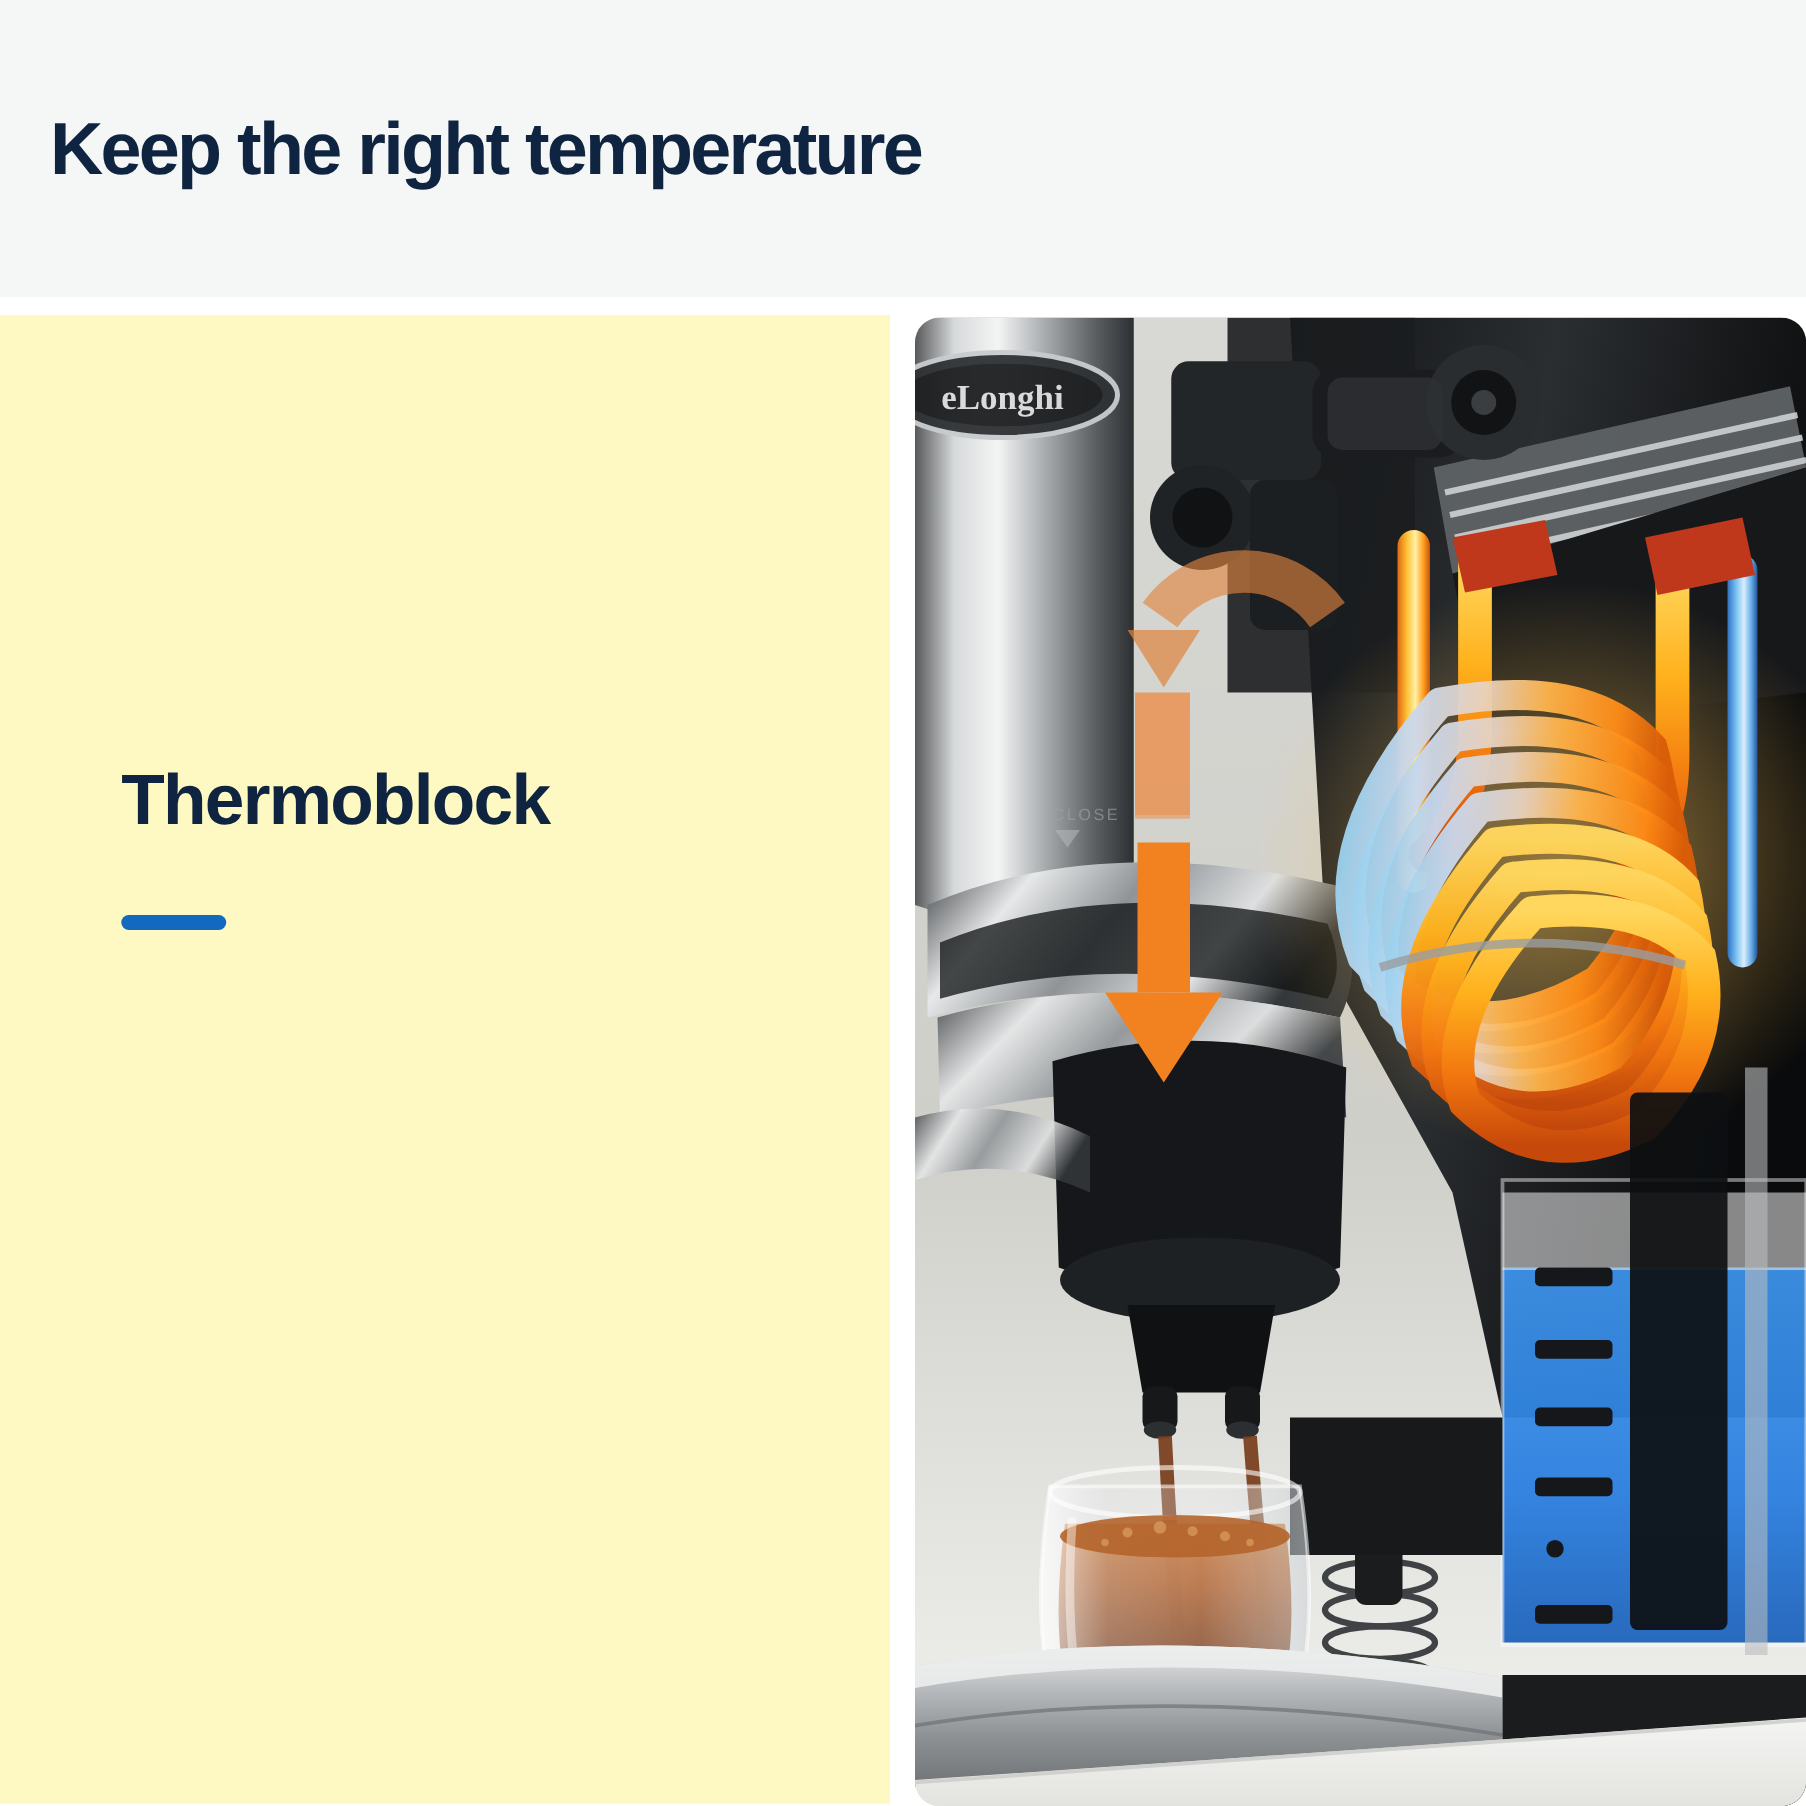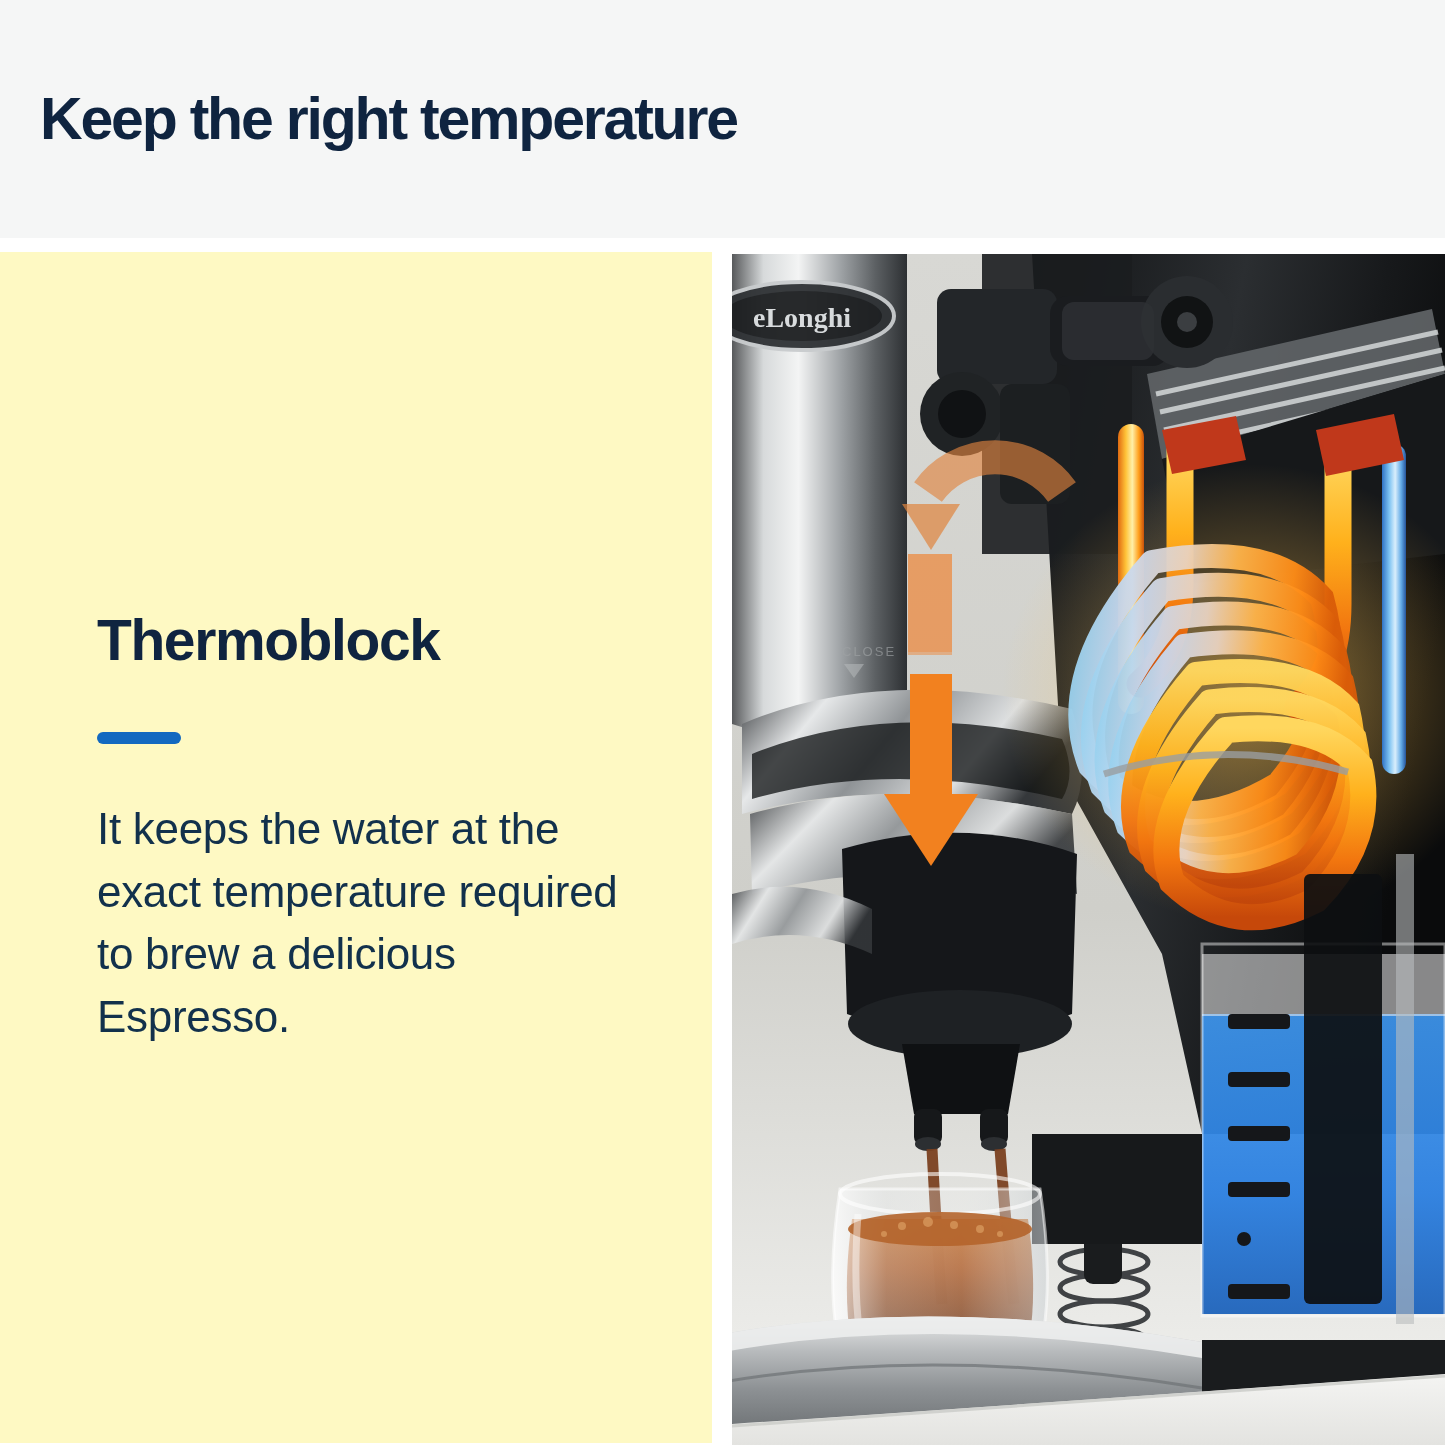--- a/index.html
+++ b/index.html
@@ -88,20 +88,21 @@
     background:#ffffff;
   }
 
   
   .photo {
     position:absolute;
     left:732px; top:254px;
     width:713px; height:1191px;
     overflow:hidden;
     background:#cfcfcb;
+    border-radius:20px;
   }
   .photo svg { display:block; width:713px; height:1191px; }
 </style>
 </head>
 <body>
 
 <div class="page">
 
   <div class="header">
     <h1 class="header-title">Keep the right temperature</h1>
@@ -111,21 +112,20 @@
 
   <div class="left-panel">
     <div class="left-inner">
 
       <div class="subheading">
         <div>Thermoblock</div>
       </div>
 
       <div class="accent-rule"></div>
 
-      <p class="body-copy">It keeps the water at the exact temperature required to brew a delicious Espresso.</p>
     </div>
 
   </div>
 
   <div class="gutter"></div>
 
   <div class="photo">
     <svg viewBox="0 0 713 1191" xmlns="http://www.w3.org/2000/svg">
       <defs>
         <linearGradient id="bgGrad" x1="0" y1="0" x2="0" y2="1">

